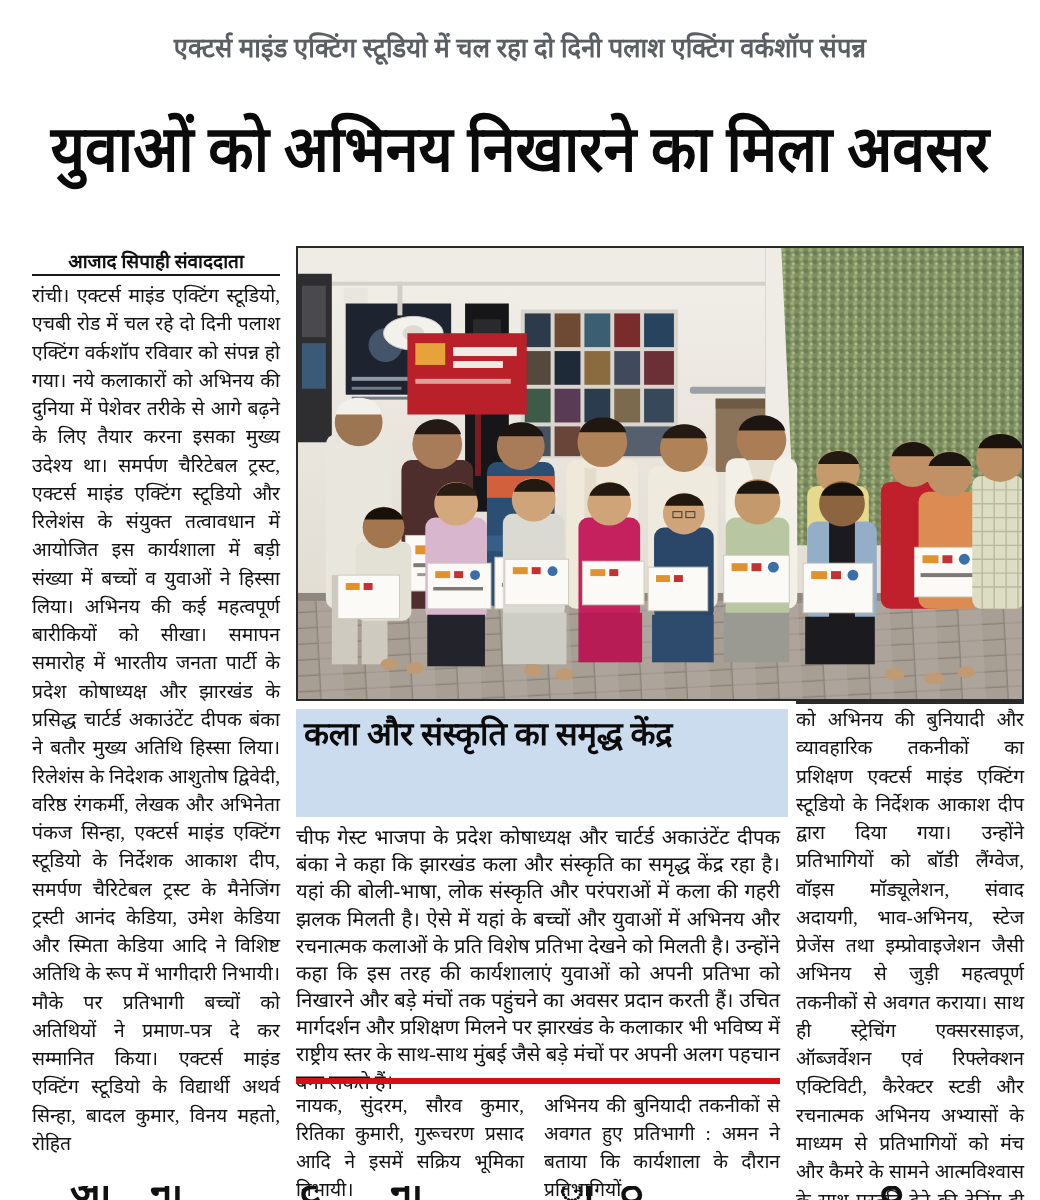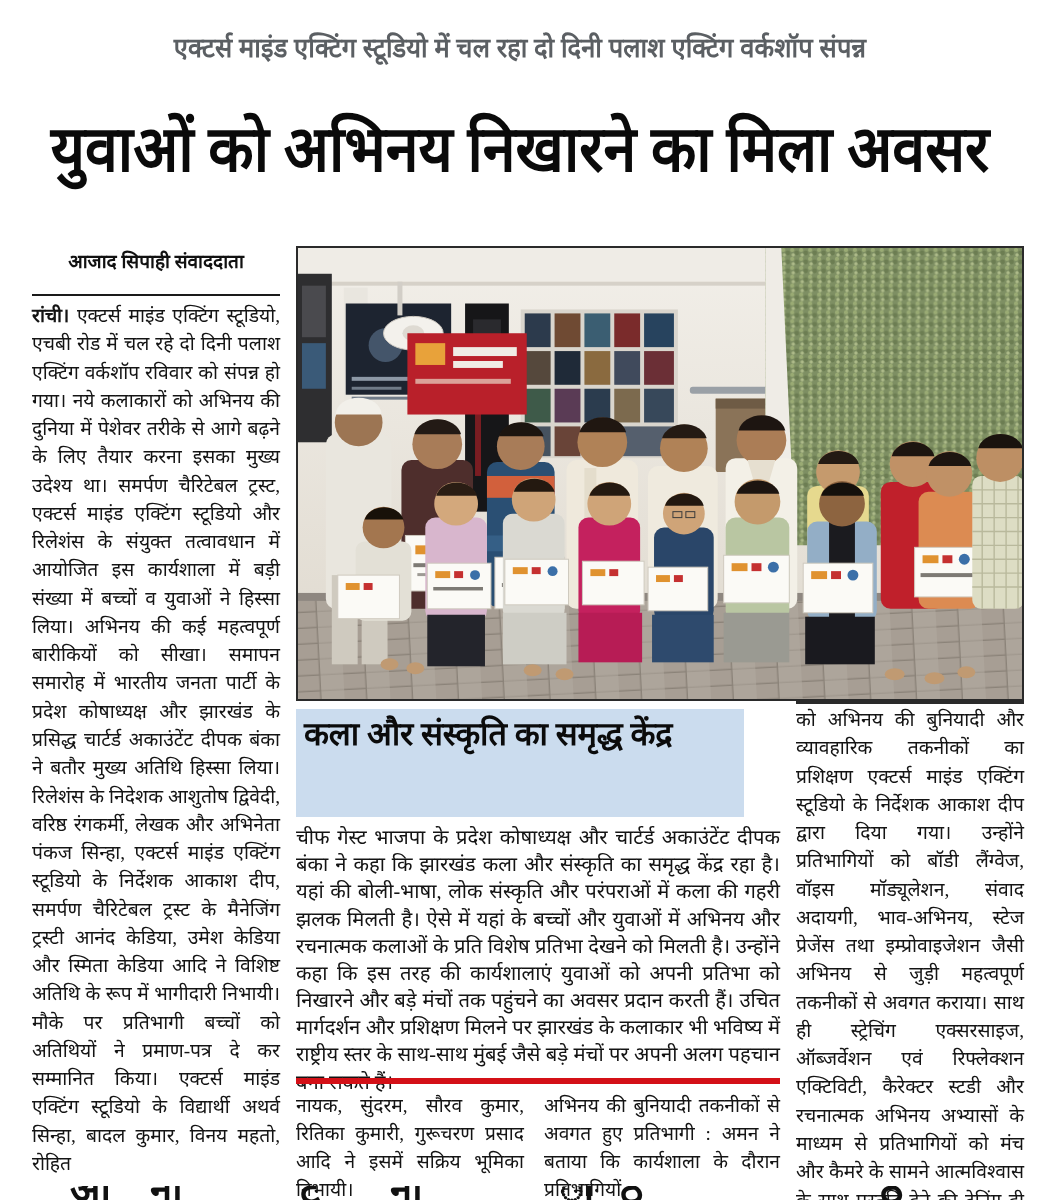--- a/index.html
+++ b/index.html
@@ -39,48 +39,48 @@
   }
 
   
   .col-left{
     position:absolute;left:32px;top:248px;width:248px;
   }
   .byline{
     text-align:center;
     font-weight:700;
     font-size:19px;
-    padding-bottom:20px;
+    padding-bottom:0;
     border-bottom:2px solid #1a1a1a;
     margin-bottom:6px;
     white-space:nowrap;
   }
   .bodytext{
     font-size:19.3px;
     line-height:1.465;
     text-align:justify;
     text-justify:inter-word;
     hyphens:none;
     color:#141414;
   }
-  .bodytext b{font-weight:700;}
+  .bodytext b{font-weight:400;}
 
   
   .photo{
     position:absolute;left:296px;top:246px;width:728px;height:455px;
     border:2px solid #2a2a2a;
     box-sizing:border-box;
     overflow:hidden;
     background:#cfc9bf;
   }
   .photo svg{display:block;width:100%;height:100%;}
 
   
   .bluebox{
-    position:absolute;left:296px;top:709px;width:448px;height:108px;
+    position:absolute;left:296px;top:709px;width:492px;height:108px;
     background:#cbdcee;
     box-sizing:border-box;
     padding:6px 8px 0 8px;
   }
   .bluebox .sub{
     font-size:32.5px;
     line-height:1.19;
     font-weight:700;
     color:#0b0b0b;
     letter-spacing:-.2px;

